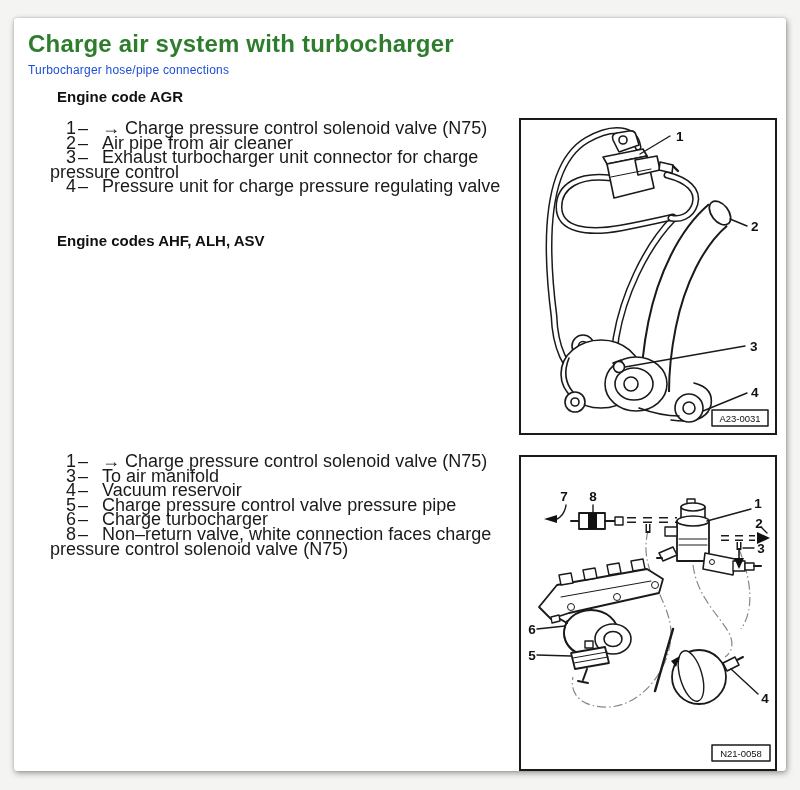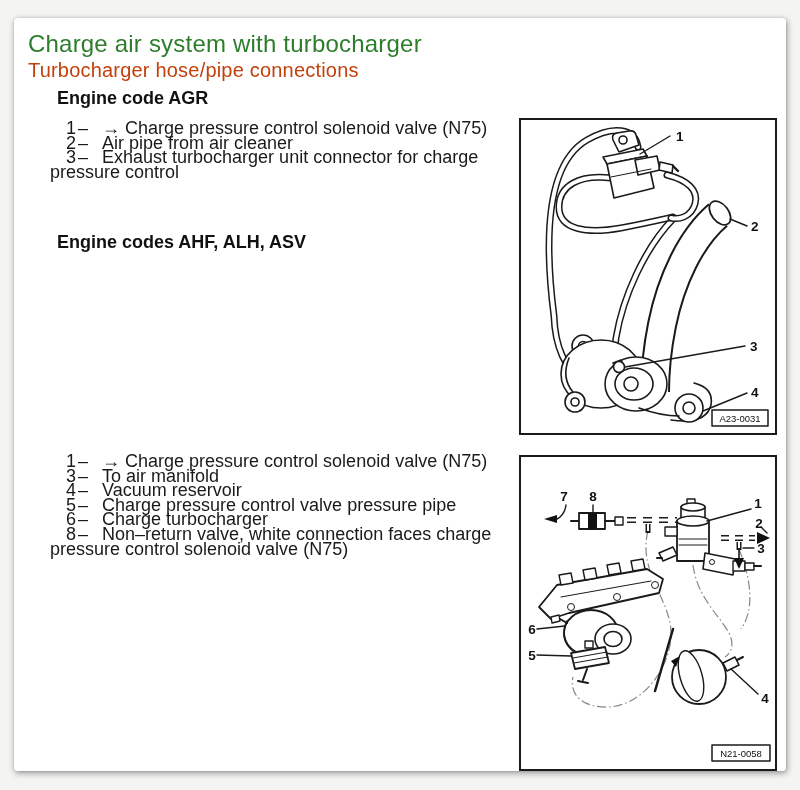--- a/index.html
+++ b/index.html
@@ -11,31 +11,31 @@
     position:relative;
     overflow:hidden;
   }
   .sheet{
     position:absolute;left:14px;top:18px;width:772px;height:753px;
     background:#ffffff;border-radius:3px;
     box-shadow:1px 2px 6px rgba(0,0,0,.40), 0 0 2px rgba(0,0,0,.18);
   }
   .h1{
     position:absolute;left:14px;top:12px;
-    font-size:24px;line-height:27px;font-weight:400;
+    font-size:24px;line-height:27px;font-weight:700;
     color:#2d7d2d;letter-spacing:.2px;white-space:nowrap;
   }
   .h2{
     position:absolute;left:14px;top:41px;
-    font-size:20px;line-height:23px;font-weight:400;
-    color:#c2410c;letter-spacing:.2px;white-space:nowrap;
+    font-size:12px;line-height:23px;font-weight:400;
+    color:#1d4ed8;letter-spacing:.2px;white-space:nowrap;
   }
   .h3{
     position:absolute;left:14px;
-    font-size:18px;font-weight:bold;color:#111;white-space:nowrap;padding-left:29px;
+    font-size:15px;font-weight:bold;color:#111;white-space:nowrap;padding-left:29px;
   }
   .h3a{top:70px;}
   .h3b{top:170px;margin-top:44px;}
   .list{
     position:absolute;left:36px;width:474px;
     font-size:18px;line-height:14.6px;
   }
   .list1{top:103px;}
   .list2{top:436px;}
   .li{text-indent:16px;}
@@ -61,20 +61,21 @@
 
   <div class="h1">Charge air system with turbocharger</div>
   <div class="h2">Turbocharger hose/pipe connections</div>
 
   <div class="h3 h3a">Engine code AGR</div>
 
   <div class="list list1">
     <div class="li"><span class="num">1</span><span class="dash">–</span><span class="txt">→ Charge pressure control solenoid valve (N75)</span></div>
     <div class="li"><span class="num">2</span><span class="dash">–</span><span class="txt">Air pipe from air cleaner</span></div>
     <div class="li"><span class="num">3</span><span class="dash">–</span><span class="txt">Exhaust turbocharger unit connector for charge pressure control</span></div>
+    <div class="li"><span class="num">4</span><span class="dash">–</span><span class="txt">Pressure unit for charge pressure regulating valve</span></div>
   </div>
 
   <div class="h3 h3b">Engine codes AHF, ALH, ASV</div>
 
   <div class="list list2">
     <div class="li"><span class="num">1</span><span class="dash">–</span><span class="txt">→ Charge pressure control solenoid valve (N75)</span></div>
     <div class="li"><span class="num">3</span><span class="dash">–</span><span class="txt">To air manifold</span></div>
     <div class="li"><span class="num">4</span><span class="dash">–</span><span class="txt">Vacuum reservoir</span></div>
     <div class="li"><span class="num">5</span><span class="dash">–</span><span class="txt">Charge pressure control valve pressure pipe</span></div>
     <div class="li"><span class="num">6</span><span class="dash">–</span><span class="txt">Charge turbocharger</span></div>

